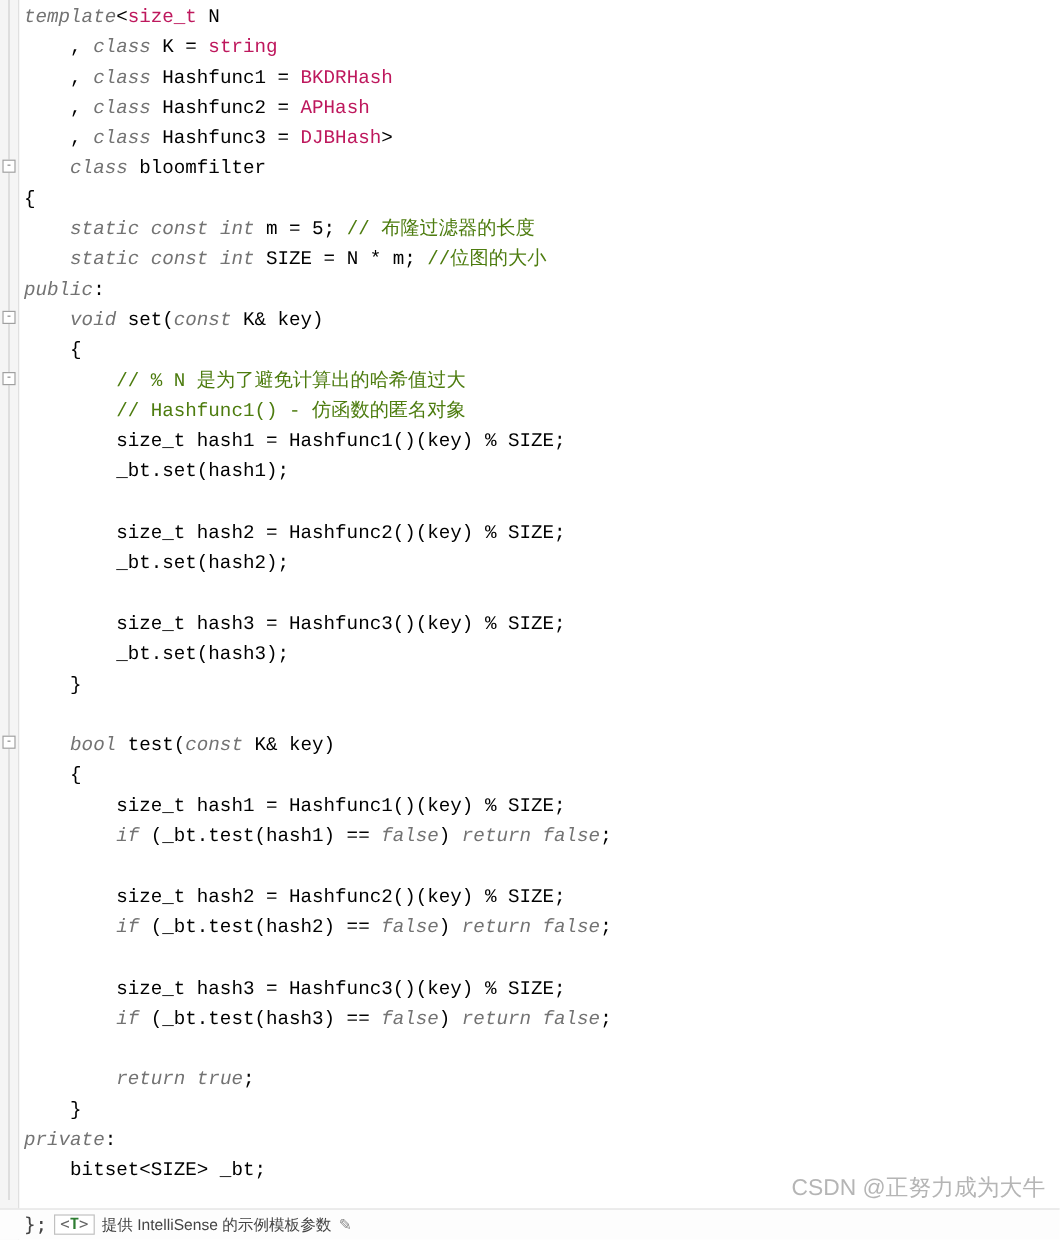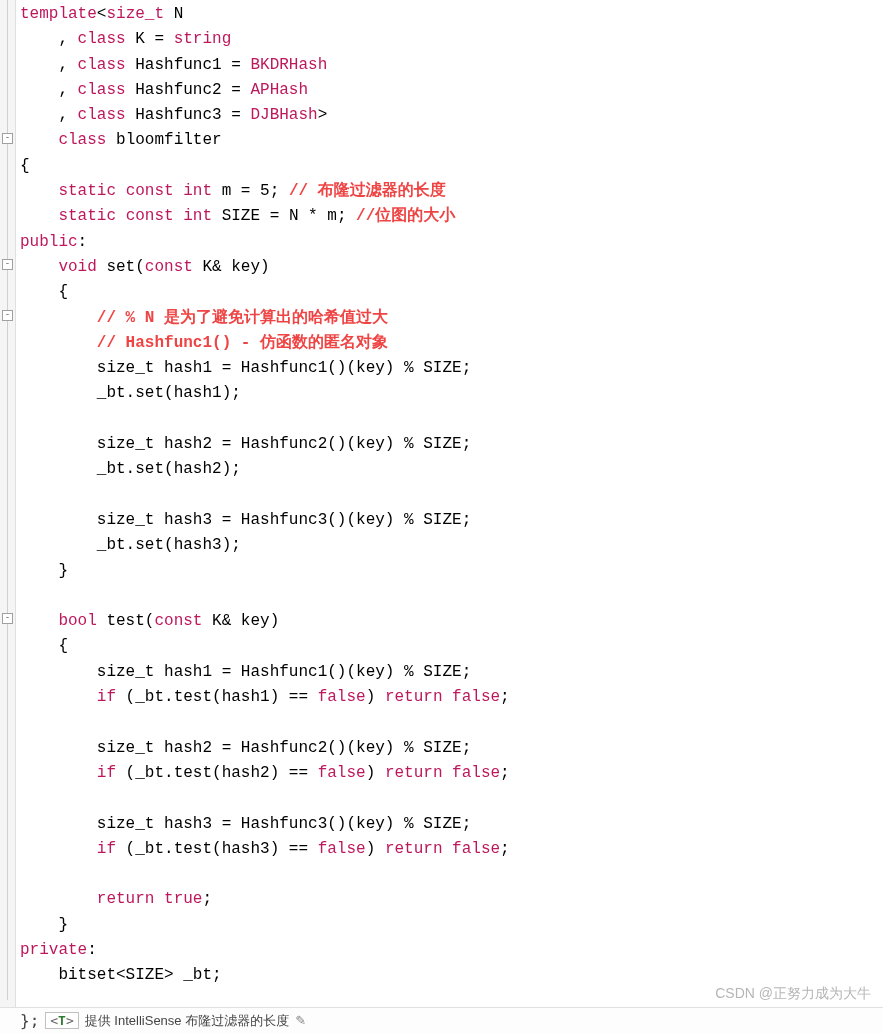--- a/index.html
+++ b/index.html
@@ -43,22 +43,22 @@
   background: #d0d0d0;
 }
 .code-area {
   flex: 1;
   padding: 2px 4px;
   line-height: 25.3px;
   white-space: pre;
   position: relative;
 }
 .line { height: 25.3px; }
-.kw { color: #be185d; }
-.comment { color: #ef4444; font-weight: bold; }
+.kw { color: #737373; font-style: italic; }
+.comment { color: #4d7c0f; }
 .op { color: #000000; }
 .ident { color: #be185d; }
 .bottom-bar {
   position: absolute;
   bottom: 0;
   left: 0;
   right: 0;
   height: 26px;
   display: flex;
   align-items: center;
@@ -87,21 +87,21 @@
 .pencil-icon {
   margin-left: 6px;
   color: #888;
   font-size: 13px;
 }
 .watermark {
   position: absolute;
   bottom: 30px;
   right: 12px;
   font-family: 'Microsoft YaHei', sans-serif;
-  font-size: 14px;
+  font-size: 19px;
   color: rgba(120,120,120,0.55);
   pointer-events: none;
 }
 </style>
 </head>
 <body>
 
 <div class="editor">
   <div class="gutter">
     <div class="fold-line" style="top:0; height:1000px;"></div>
@@ -111,17 +111,17 @@
       <div class="fold-marker" style="top: 613.2px;">-</div>
     </div>
   <div class="code-area" id="code-area"><div class="line"><span class="kw">template</span><span class="op">&lt;</span><span class="ident">size_t</span><span class="op"> N</span></div><div class="line">    <span class="op">, </span><span class="kw">class</span><span class="op"> K = </span><span class="ident">string</span></div><div class="line">    <span class="op">, </span><span class="kw">class</span><span class="op"> Hashfunc1 = </span><span class="ident">BKDRHash</span></div><div class="line">    <span class="op">, </span><span class="kw">class</span><span class="op"> Hashfunc2 = </span><span class="ident">APHash</span></div><div class="line">    <span class="op">, </span><span class="kw">class</span><span class="op"> Hashfunc3 = </span><span class="ident">DJBHash</span><span class="op">&gt;</span></div><div class="line">    <span class="kw">class</span><span class="op"> bloomfilter</span></div><div class="line"><span class="op">{</span></div><div class="line">    <span class="kw">static</span><span class="op"> </span><span class="kw">const</span><span class="op"> </span><span class="kw">int</span><span class="op"> m = 5; </span><span class="comment">// 布隆过滤器的长度</span></div><div class="line">    <span class="kw">static</span><span class="op"> </span><span class="kw">const</span><span class="op"> </span><span class="kw">int</span><span class="op"> SIZE = N * m; </span><span class="comment">//位图的大小</span></div><div class="line"><span class="kw">public</span><span class="op">:</span></div><div class="line">    <span class="kw">void</span><span class="op"> set(</span><span class="kw">const</span><span class="op"> K&amp; key)</span></div><div class="line">    <span class="op">{</span></div><div class="line">        <span class="comment">// % N 是为了避免计算出的哈希值过大</span></div><div class="line">        <span class="comment">// Hashfunc1() - 仿函数的匿名对象</span></div><div class="line">        <span class="op">size_t hash1 = Hashfunc1()(key) % SIZE;</span></div><div class="line">        <span class="op">_bt.set(hash1);</span></div><div class="line">        <span class="op"></span></div><div class="line">        <span class="op">size_t hash2 = Hashfunc2()(key) % SIZE;</span></div><div class="line">        <span class="op">_bt.set(hash2);</span></div><div class="line">        <span class="op"></span></div><div class="line">        <span class="op">size_t hash3 = Hashfunc3()(key) % SIZE;</span></div><div class="line">        <span class="op">_bt.set(hash3);</span></div><div class="line">    <span class="op">}</span></div><div class="line">    <span class="op"></span></div><div class="line">    <span class="kw">bool</span><span class="op"> test(</span><span class="kw">const</span><span class="op"> K&amp; key)</span></div><div class="line">    <span class="op">{</span></div><div class="line">        <span class="op">size_t hash1 = Hashfunc1()(key) % SIZE;</span></div><div class="line">        <span class="kw">if</span><span class="op"> (_bt.test(hash1) == </span><span class="kw">false</span><span class="op">) </span><span class="kw">return</span><span class="op"> </span><span class="kw">false</span><span class="op">;</span></div><div class="line">        <span class="op"></span></div><div class="line">        <span class="op">size_t hash2 = Hashfunc2()(key) % SIZE;</span></div><div class="line">        <span class="kw">if</span><span class="op"> (_bt.test(hash2) == </span><span class="kw">false</span><span class="op">) </span><span class="kw">return</span><span class="op"> </span><span class="kw">false</span><span class="op">;</span></div><div class="line">        <span class="op"></span></div><div class="line">        <span class="op">size_t hash3 = Hashfunc3()(key) % SIZE;</span></div><div class="line">        <span class="kw">if</span><span class="op"> (_bt.test(hash3) == </span><span class="kw">false</span><span class="op">) </span><span class="kw">return</span><span class="op"> </span><span class="kw">false</span><span class="op">;</span></div><div class="line">        <span class="op"></span></div><div class="line">        <span class="kw">return</span><span class="op"> </span><span class="kw">true</span><span class="op">;</span></div><div class="line">    <span class="op">}</span></div><div class="line"><span class="kw">private</span><span class="op">:</span></div><div class="line">    <span class="op">bitset&lt;SIZE&gt; _bt;</span></div></div>
 </div>
 
 <div class="bottom-bar">
   <span class="bottom-prefix">};</span>
   <span class="template-badge">
     <span class="angle">&lt;</span><span class="t">T</span><span class="angle">&gt;</span>
   </span>
-  <span>提供 IntelliSense 布隆过滤器的长度</span>
+  <span>提供 IntelliSense 的示例模板参数</span>
   <span class="pencil-icon">✎</span>
 </div>
 
 <div class="watermark">CSDN @正努力成为大牛</div>
 
 </body></html>

